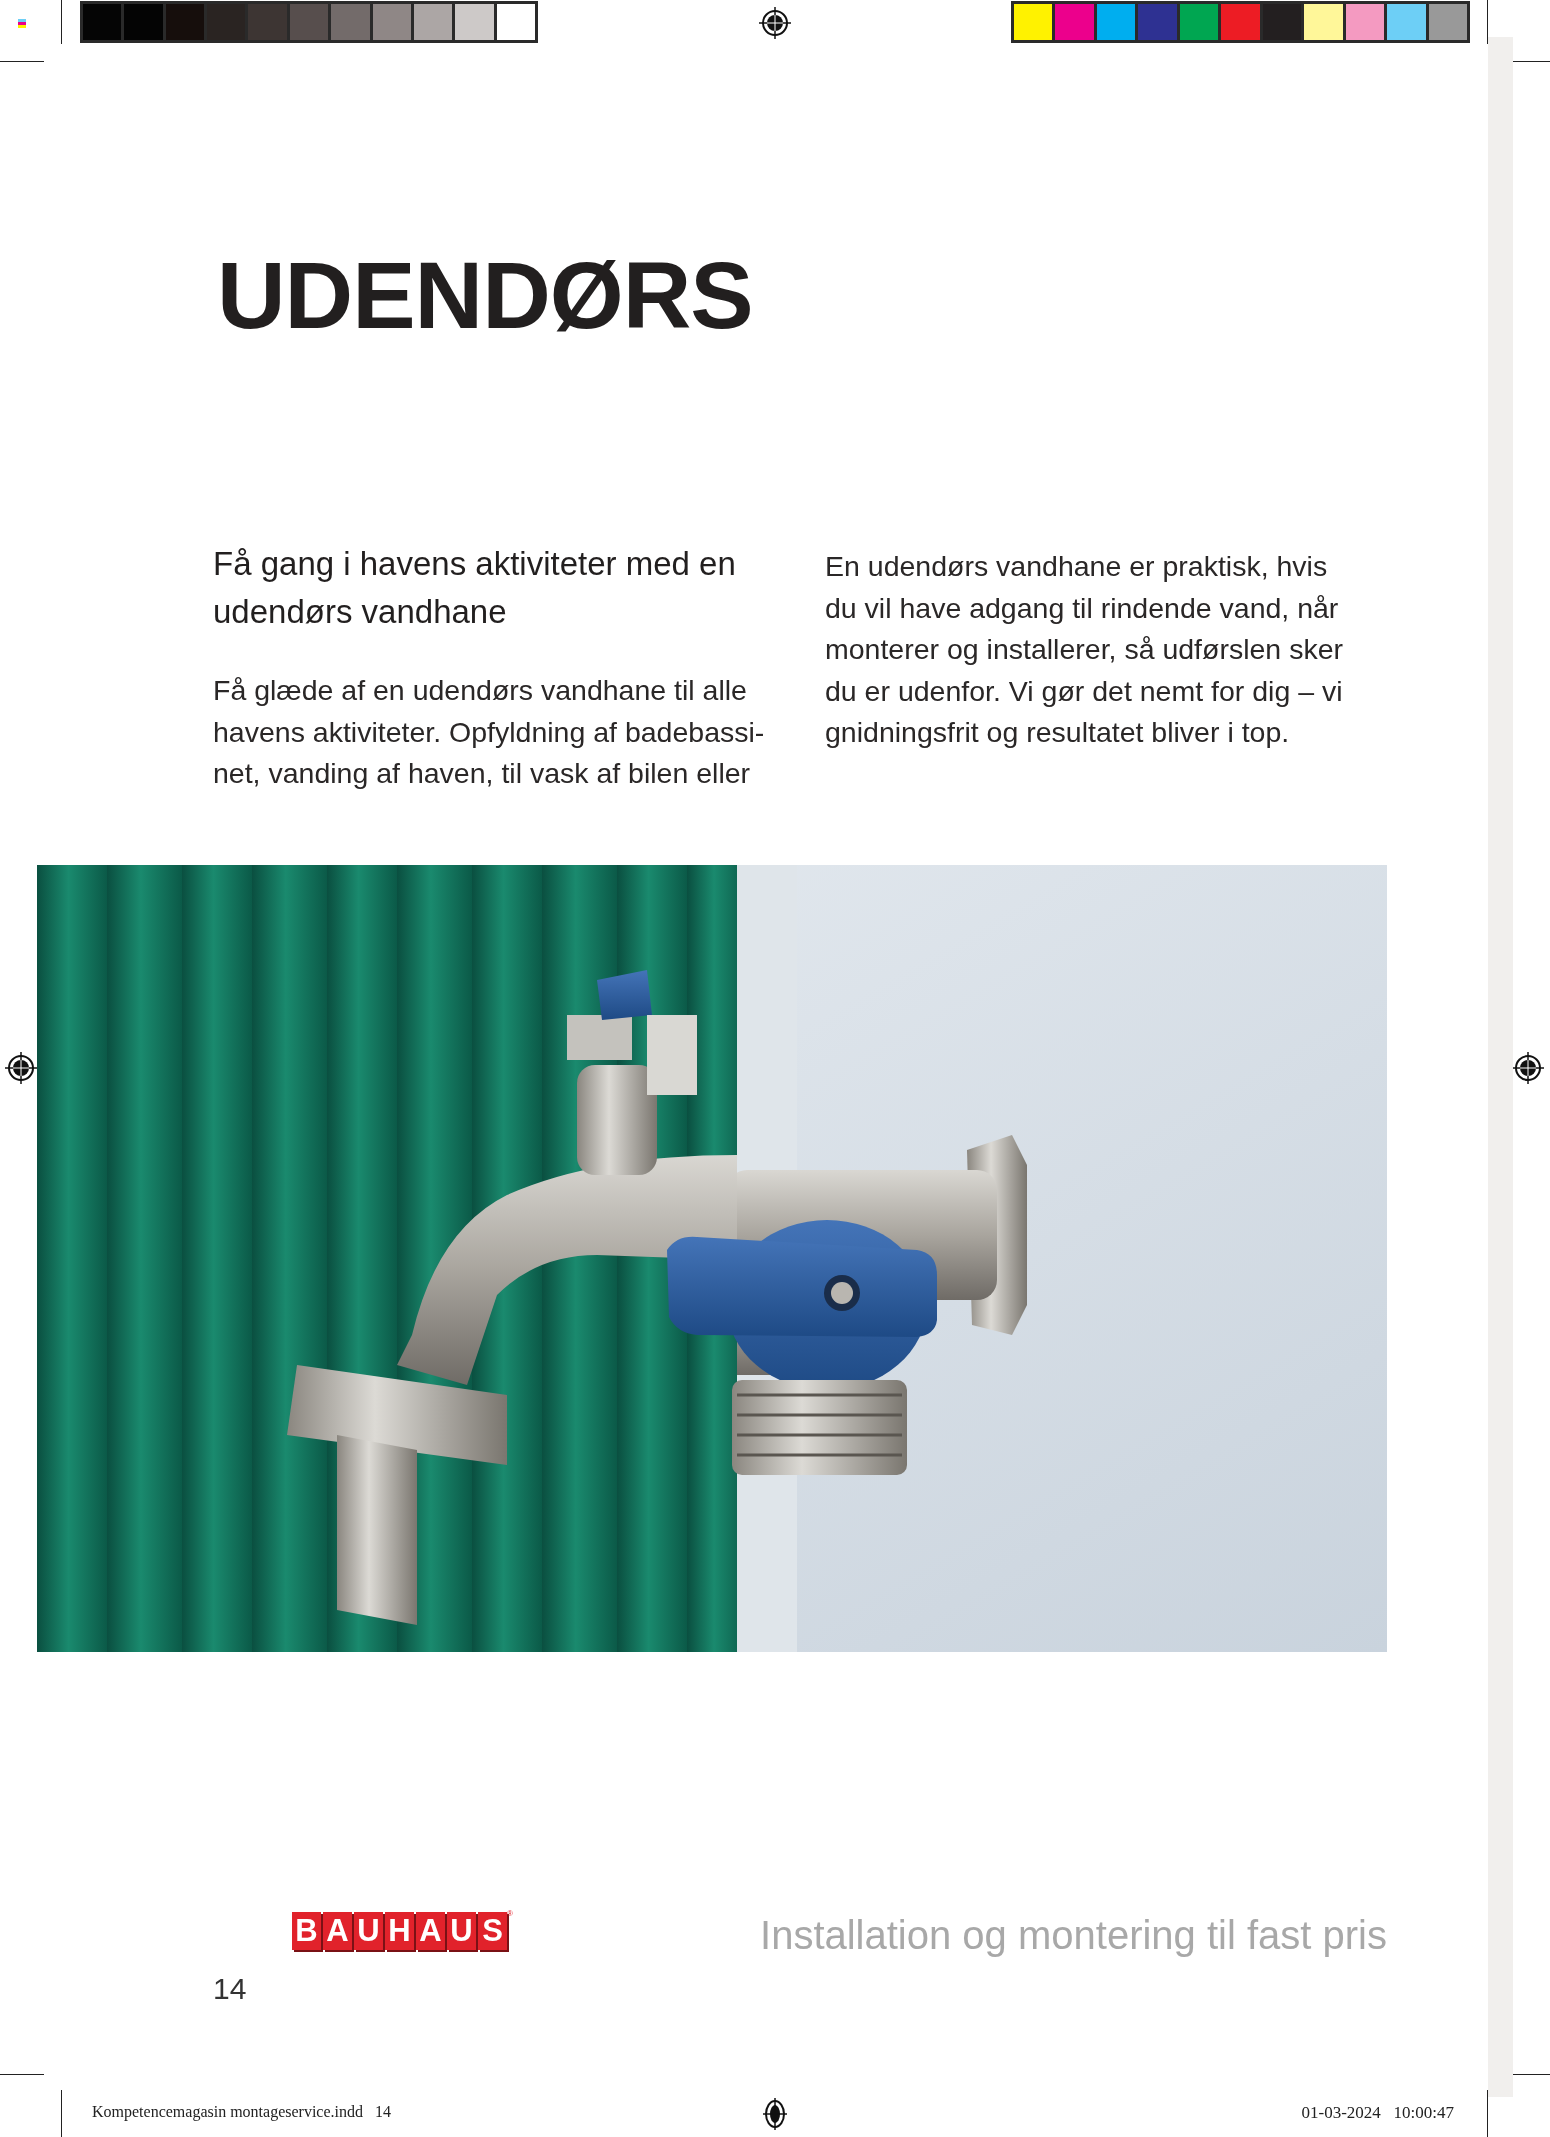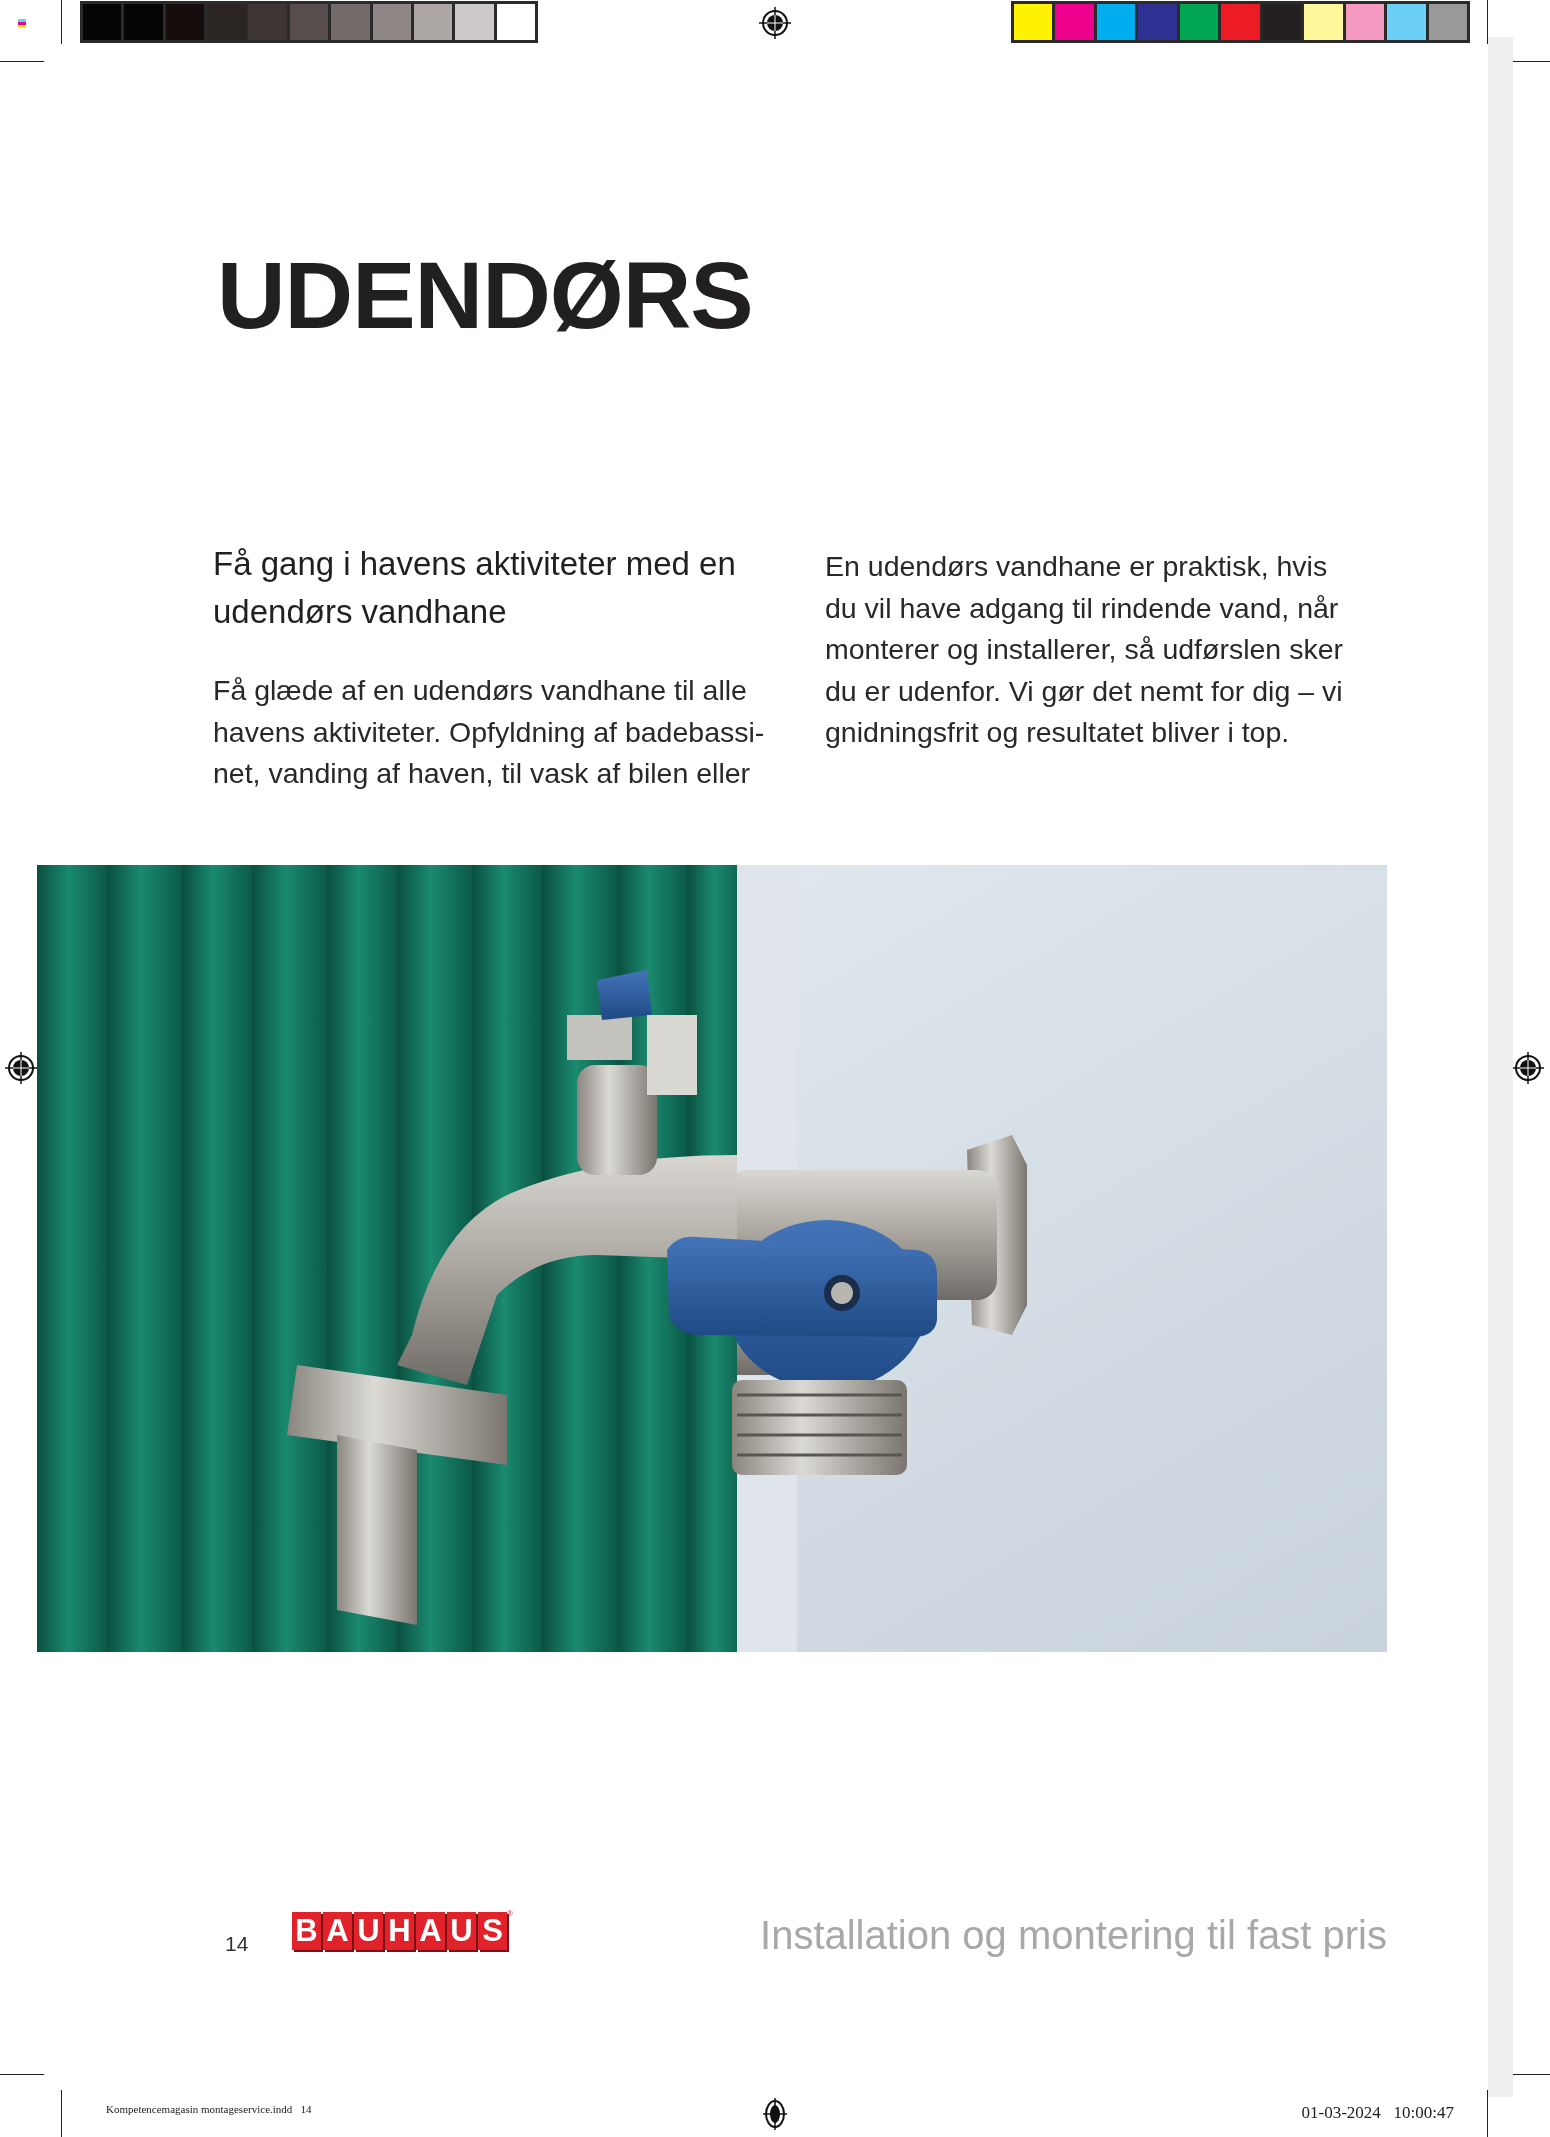--- a/index.html
+++ b/index.html
@@ -19,27 +19,27 @@
     
     .title { position: absolute; left: 213px; top: 232px; margin: 4px; font-weight: 700; font-size: 95px; line-height: 118px; letter-spacing: -1px; color: #221f1f; }
     .subhead { position: absolute; left: 213px; top: 540px; width: 570px; margin: 0; font-weight: 400; font-size: 33px; line-height: 48px; color: #221f1f; }
     .body-col { position: absolute; font-size: 28.5px; line-height: 41.5px; color: #2a2727; margin: 0; }
     .col-left { left: 213px; top: 670px; width: 570px; }
     .col-right { left: 825px; top: 546px; width: 560px; }
     .body-col .ln { display: block; white-space: nowrap; }
 
     .photo { position: absolute; left: 37px; top: 865px; width: 1350px; height: 787px; overflow: hidden; background: #d9e0e6; }
 
-    .page-num { position: absolute; left: 213px; top: 1932px; font-size: 21px; color: #333; margin-left: 12px; }
+    .page-num { position: absolute; left: 213px; top: 1972px; font-size: 30px; color: #333; }
     .logo { position: absolute; left: 292px; top: 1912px; display: flex; gap: 2px; }
     .logo .ltr { width: 29px; height: 38px; background: #e1222b; color: #fff; font-weight: 700; font-size: 31px; line-height: 38px; text-align: center; box-shadow: 2px 2px 0 #7a1115; }
     .logo .reg { position: absolute; right: -6px; top: -3px; font-size: 8px; color: #e1222b; }
     .tagline { position: absolute; right: 163px; top: 1913px; font-size: 40px; color: #a8a8a8; }
 
-    .slug-left { position: absolute; left: 106px; top: 2103px; font-family: "Liberation Serif", serif; font-size: 11px; color: #222; }
+    .slug-left { position: absolute; left: 92px; top: 2103px; font-family: "Liberation Serif", serif; font-size: 16px; color: #222; }
     .slug-right { position: absolute; right: 96px; top: 2103px; font-family: "Liberation Serif", serif; font-size: 17px; color: #222; }
   </style>
 </head>
 <body>
 
 <div class="cmy-mark">
   <span style="background:#6dcff6"></span>
     <span style="background:#ec008c"></span>
     <span style="background:#fff200"></span>
 </div>

